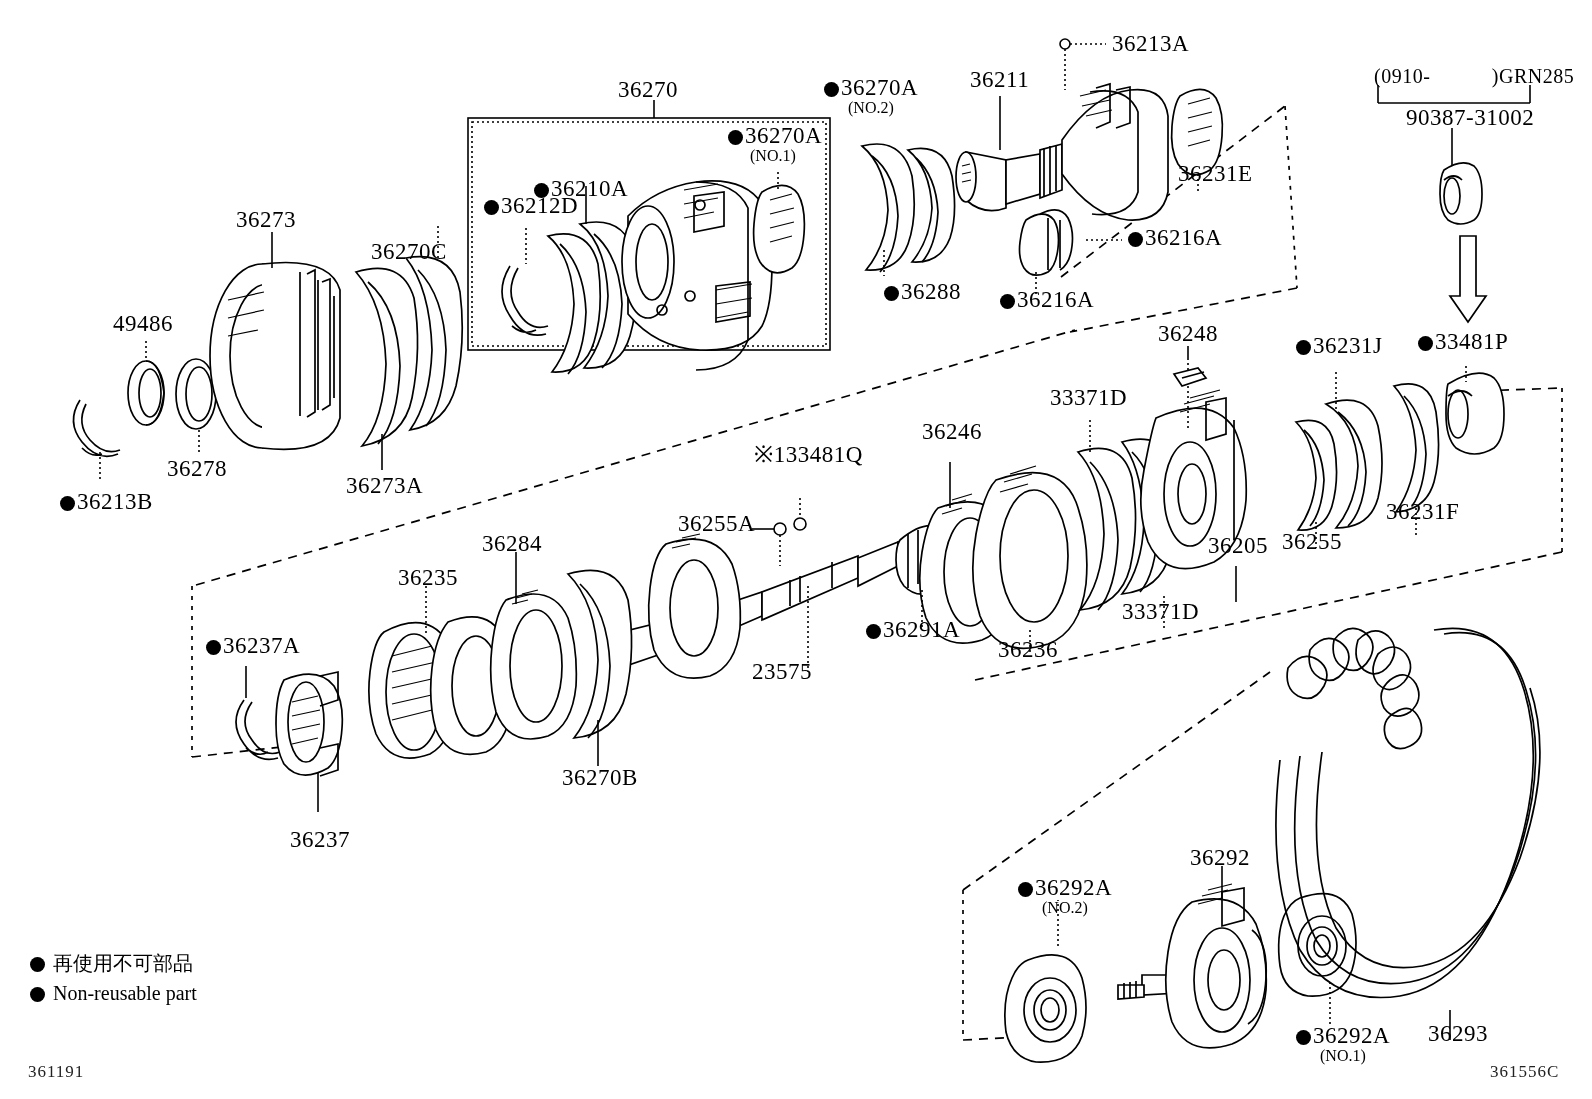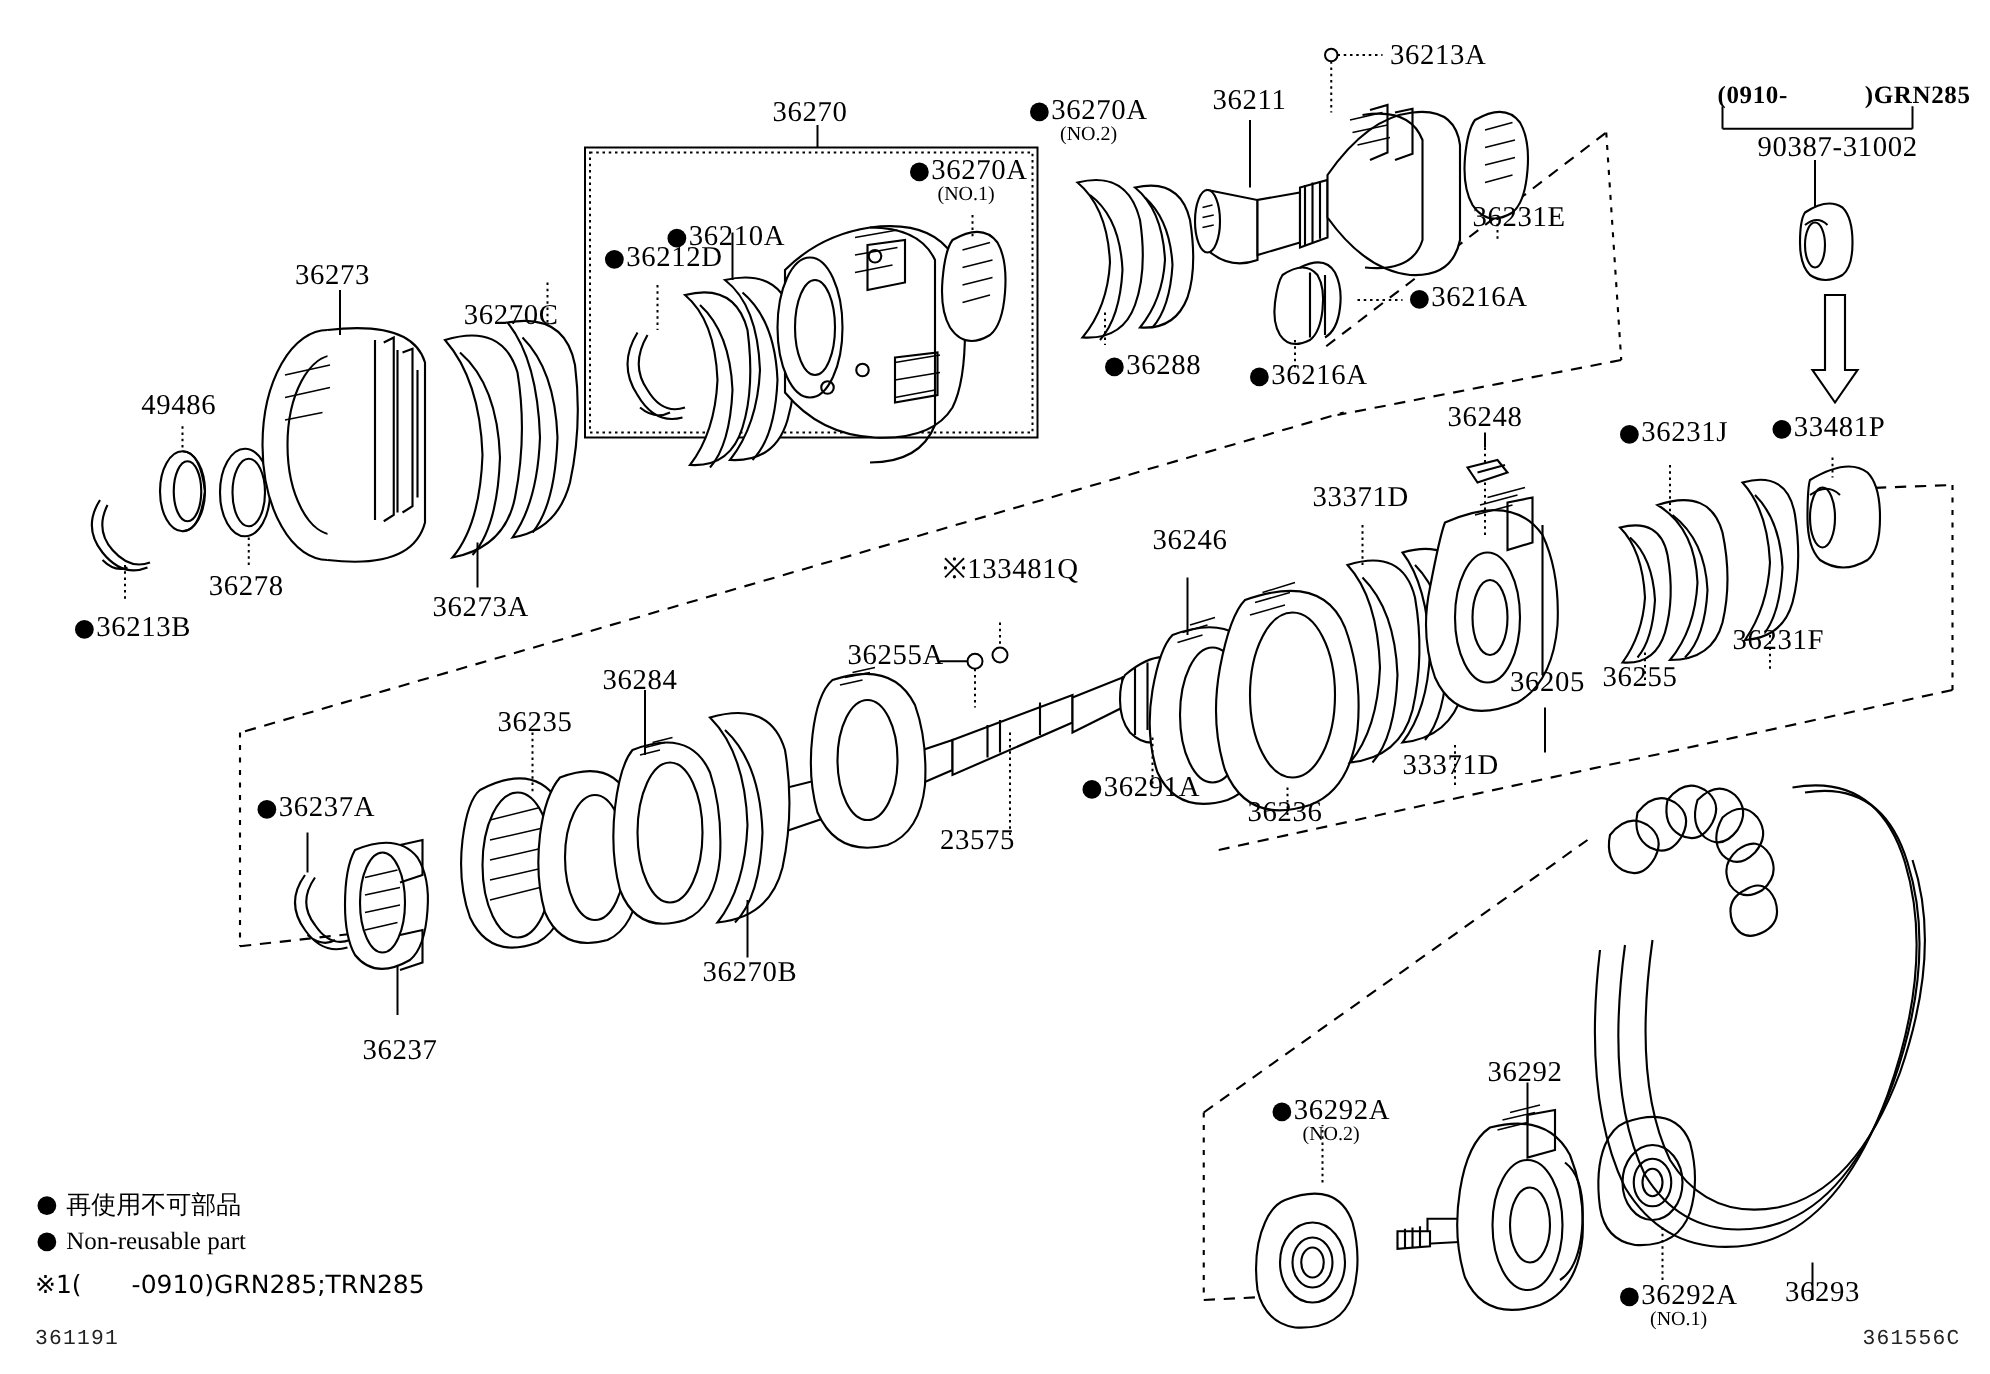--- a/index.html
+++ b/index.html
@@ -24,21 +24,21 @@
     display:inline-block;
     width:15px;height:15px;
     border-radius:50%;
     background:#000;
     vertical-align:-2px;
     margin-right:2px;
   }
   .legend{position:absolute;font-size:20px;white-space:nowrap;}
   .legend .dot{width:15px;height:15px;margin-right:8px;vertical-align:-2px;}
   .cjk{font-family:"DejaVu Sans", sans-serif;font-size:20px;}
-  .corner{position:absolute;font-size:17px;letter-spacing:1px;font-family:Liberation Mono, monospace;color:#222;}
+  .corner{position:absolute;font-size:17px;letter-spacing:1px;font-family:Liberation Serif, serif;color:#222;}
   svg{position:absolute;left:0;top:0;}
   .ld{stroke:#000;stroke-width:1.6;fill:none;}
   .ldot{stroke:#000;stroke-width:1.6;fill:none;stroke-dasharray:2 3;}
   .box{stroke:#000;stroke-width:1.6;fill:none;}
   .dash{stroke:#000;stroke-width:1.7;fill:none;stroke-dasharray:9 7;}
   .dashv{stroke:#000;stroke-width:1.7;fill:none;stroke-dasharray:4 6;}
   .hole{fill:#fff;stroke:#000;stroke-width:1.6;}
   .art{fill:none;stroke:#000;stroke-width:1.7;}
   .artf{fill:#fff;stroke:#000;stroke-width:1.7;}
   .artt{fill:none;stroke:#000;stroke-width:1.2;}
@@ -361,21 +361,21 @@
 
   <div class="lbl" style="left:824px;top:76px;"><span class="dot"></span><span>36270A</span></div>
   <div class="lbl sub" style="left:848px;top:100px;"><span>(NO.2)</span></div>
   <div class="lbl" style="left:884px;top:280px;"><span class="dot"></span><span>36288</span></div>
   <div class="lbl" style="left:970px;top:68px;"><span>36211</span></div>
   <div class="lbl" style="left:1112px;top:32px;"><span>36213A</span></div>
   <div class="lbl" style="left:1178px;top:162px;"><span>36231E</span></div>
   <div class="lbl" style="left:1128px;top:226px;"><span class="dot"></span><span>36216A</span></div>
   <div class="lbl" style="left:1000px;top:288px;"><span class="dot"></span><span>36216A</span></div>
 
-  <div class="lbl" style="left:1374px;top:66px;font-size:20px;font-weight:bold;"><span>(0910-　　　)GRN285</span></div>
+  <div class="lbl" style="left:1374px;top:66px;font-size:20px;"><span>(0910-　　　)GRN285</span></div>
   <div class="lbl" style="left:1406px;top:106px;"><span>90387-31002</span></div>
 
   <div class="lbl" style="left:1158px;top:322px;"><span>36248</span></div>
   <div class="lbl" style="left:1050px;top:386px;"><span>33371D</span></div>
   <div class="lbl" style="left:1122px;top:600px;"><span>33371D</span></div>
   <div class="lbl" style="left:922px;top:420px;"><span>36246</span></div>
   <div class="lbl" style="left:998px;top:638px;"><span>36236</span></div>
   <div class="lbl" style="left:1208px;top:534px;"><span>36205</span></div>
   <div class="lbl" style="left:1296px;top:334px;"><span class="dot"></span><span>36231J</span></div>
   <div class="lbl" style="left:1418px;top:330px;"><span class="dot"></span><span>33481P</span></div>
@@ -398,20 +398,17 @@
   <div class="lbl" style="left:1296px;top:1024px;"><span class="dot"></span><span>36292A</span></div>
   <div class="lbl sub" style="left:1320px;top:1048px;"><span>(NO.1)</span></div>
   <div class="lbl" style="left:1428px;top:1022px;"><span>36293</span></div>
 
   <div class="legend" style="left:30px;top:950px;">
     <span class="dot"></span><span class="cjk">再使用不可部品</span>
   </div>
   <div class="legend" style="left:30px;top:982px;">
     <span class="dot"></span><span>Non-reusable part</span>
   </div>
-  <div class="legend" style="left:28px;top:1014px;">
-    <span class="cjk">※1(　　-0910)GRN285;TRN285</span>
-  </div>
 
   <div class="corner" style="left:28px;top:1062px;"><span>361191</span></div>
   <div class="corner" style="left:1490px;top:1062px;"><span>361556C</span></div>
 
 </div>
 
 </body></html>

